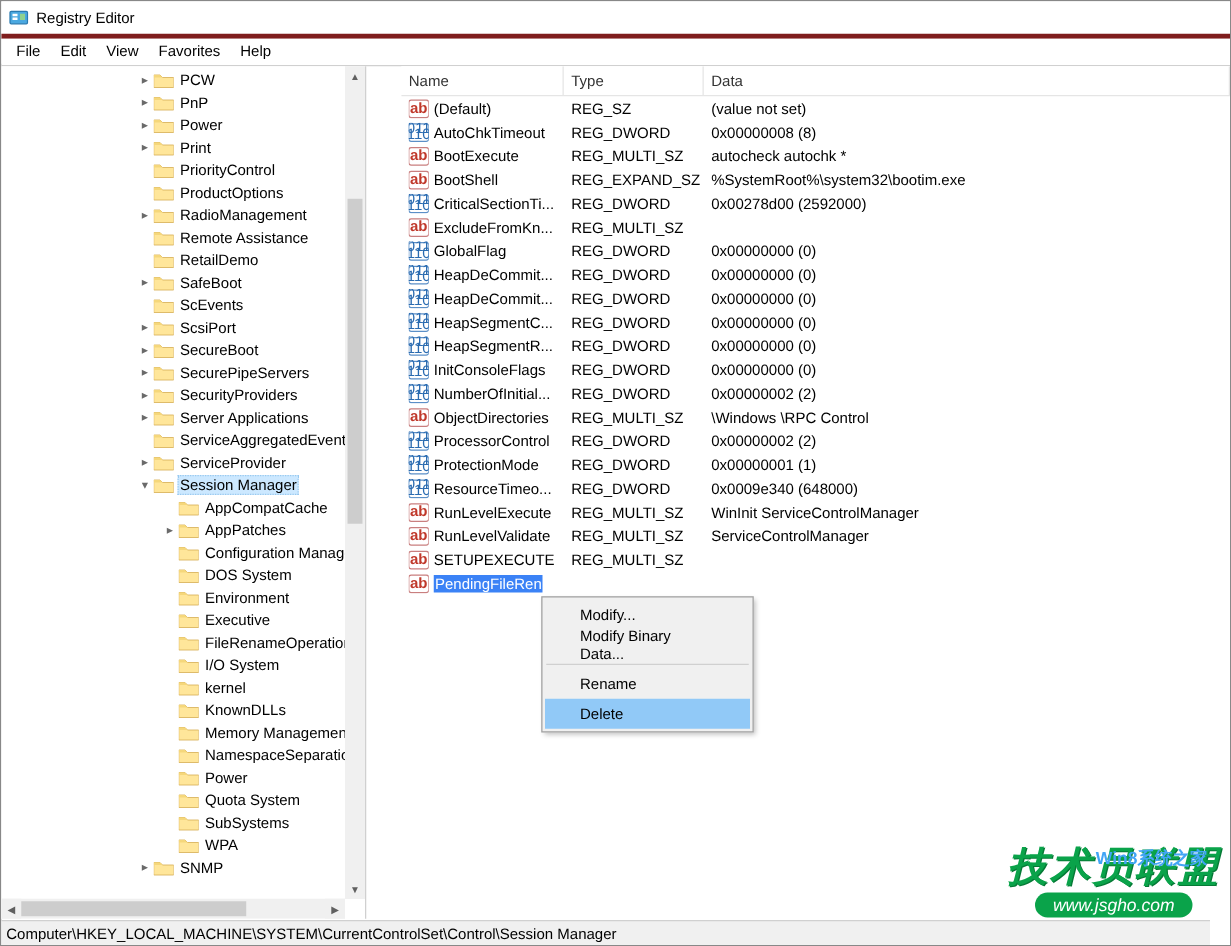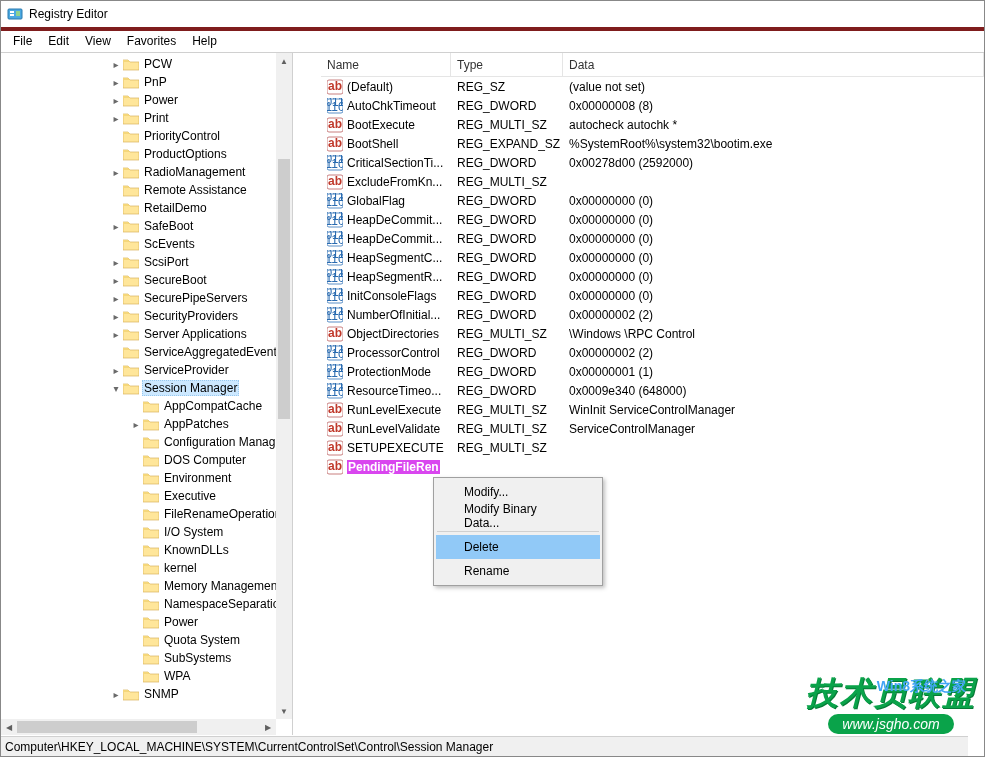--- a/index.html
+++ b/index.html
@@ -24,21 +24,21 @@
 .tree-item.selected .label { background: #cce8ff; border: 1px dotted #99c9ef; padding: 0 1px; }
 .indent { display: inline-block; flex-shrink: 0; }
 
 .list-pane { flex: 1; height: 100%; overflow: hidden; background: #fff; position: relative; margin-left: 28px; }
 .list-header { height: 24px; display: flex; align-items: center; border-bottom: 1px solid #e5e5e5; background: #fff; }
 .list-header .col { padding: 0 6px; height: 100%; display: flex; align-items: center; border-right: 1px solid #e5e5e5; color: #333; }
 .list-body { position: absolute; top: 24px; bottom: 0; left: 0; right: 0; overflow: hidden; }
 .list-row { height: 19px; display: flex; align-items: center; }
 .list-row .cell { padding: 0 6px; overflow: hidden; text-overflow: ellipsis; white-space: nowrap; display: flex; align-items: center; }
 .list-row .val-icon { width: 16px; height: 16px; margin-right: 4px; flex-shrink: 0; }
-.list-row.selected .cell.name-cell .item-name { background: #d946ef; color: #fff; padding: 0 1px; font-weight: bold; }
+.list-row.selected .cell.name-cell .item-name { background: #3b82f6; color: #fff; padding: 0 1px; }
 .col-name { width: 130px; }
 .col-type { width: 112px; }
 .col-data { flex: 1; }
 
 .scrollbar-v { position: absolute; right: 0; top: 0; bottom: 16px; width: 16px; background: #f0f0f0; }
 .scrollbar-v .thumb { position: absolute; left: 2px; right: 2px; background: #cdcdcd; border-radius: 0; }
 .scrollbar-v .arrow { position: absolute; left: 0; right: 0; height: 16px; display: flex; align-items: center; justify-content: center; color: #606060; font-size: 8px; background: #f0f0f0; }
 .scrollbar-h { position: absolute; left: 0; right: 0; bottom: 0; height: 16px; background: #f0f0f0; }
 .scrollbar-h .thumb { position: absolute; top: 2px; bottom: 2px; background: #cdcdcd; }
 .scrollbar-h .arrow { position: absolute; top: 0; bottom: 0; width: 16px; display: flex; align-items: center; justify-content: center; color: #606060; font-size: 8px; background: #f0f0f0; }
@@ -306,21 +306,21 @@
             <span class="label">Configuration Manager</span>
           </div>
           <div class="tree-item">
             <span class="indent" style="width:128px"></span>
             <span class="expander"></span>
             <span class="folder-icon">
               <svg width="16" height="14">
                 <use href="#folder-ico"></use>
               </svg>
             </span>
-            <span class="label">DOS Computer</span>
+            <span class="label">DOS System</span>
           </div>
           <div class="tree-item">
             <span class="indent" style="width:128px"></span>
             <span class="expander"></span>
             <span class="folder-icon">
               <svg width="16" height="14">
                 <use href="#folder-ico"></use>
               </svg>
             </span>
             <span class="label">Environment</span>
@@ -356,31 +356,31 @@
             <span class="label">I/O System</span>
           </div>
           <div class="tree-item">
             <span class="indent" style="width:128px"></span>
             <span class="expander"></span>
             <span class="folder-icon">
               <svg width="16" height="14">
                 <use href="#folder-ico"></use>
               </svg>
             </span>
+            <span class="label">kernel</span>
+          </div>
+          <div class="tree-item">
+            <span class="indent" style="width:128px"></span>
+            <span class="expander"></span>
+            <span class="folder-icon">
+              <svg width="16" height="14">
+                <use href="#folder-ico"></use>
+              </svg>
+            </span>
             <span class="label">KnownDLLs</span>
-          </div>
-          <div class="tree-item">
-            <span class="indent" style="width:128px"></span>
-            <span class="expander"></span>
-            <span class="folder-icon">
-              <svg width="16" height="14">
-                <use href="#folder-ico"></use>
-              </svg>
-            </span>
-            <span class="label">kernel</span>
           </div>
           <div class="tree-item">
             <span class="indent" style="width:128px"></span>
             <span class="expander"></span>
             <span class="folder-icon">
               <svg width="16" height="14">
                 <use href="#folder-ico"></use>
               </svg>
             </span>
             <span class="label">Memory Management</span>
@@ -720,22 +720,22 @@
         </div>
       </div>
   </div>
 
 </div>
 
 <div class="context-menu" id="ctx" style="left:432px;top:476px;width:170px">
     <div class="cmi">Modify...</div>
     <div class="cmi">Modify Binary Data...</div>
     <div class="sep"></div>
+    <div class="cmi">Rename</div>
     <div class="cmi sel">Delete</div>
-    <div class="cmi">Rename</div>
   </div>
 
 <div class="statusbar">
   <span>Computer\HKEY_LOCAL_MACHINE\SYSTEM\CurrentControlSet\Control\Session Manager</span>
 </div>
 
 <div class="watermark">
   <div class="small">Win8系统之家</div>
   <div class="big">技术员联盟</div>
   <div style="text-align:center"><span class="pill">www.jsgho.com</span></div>

